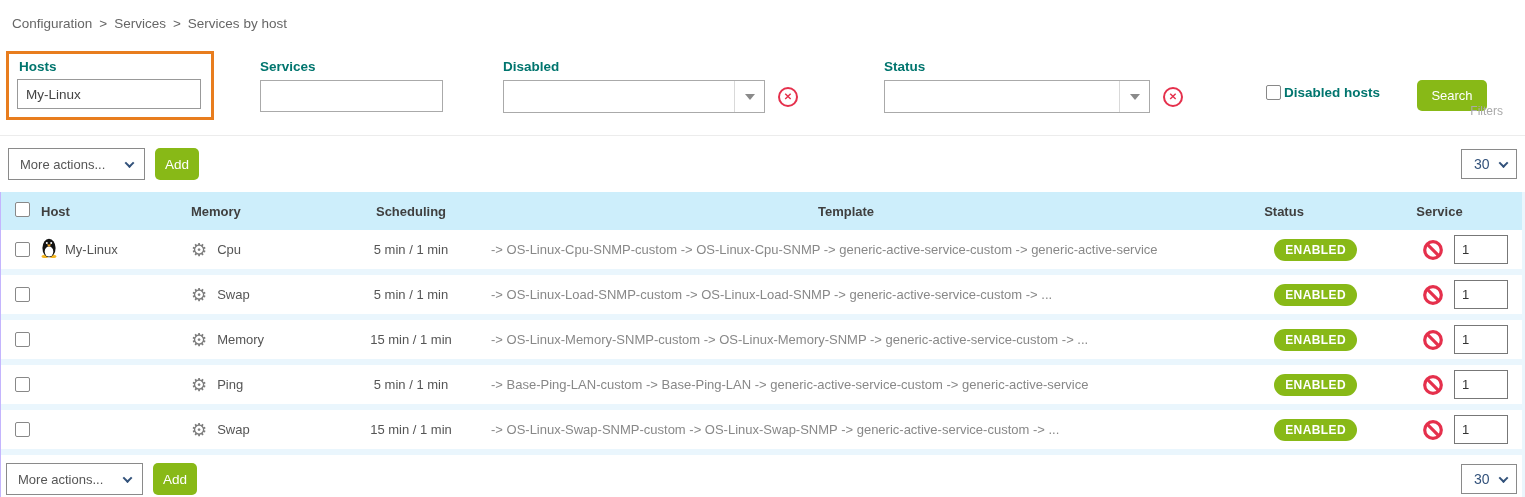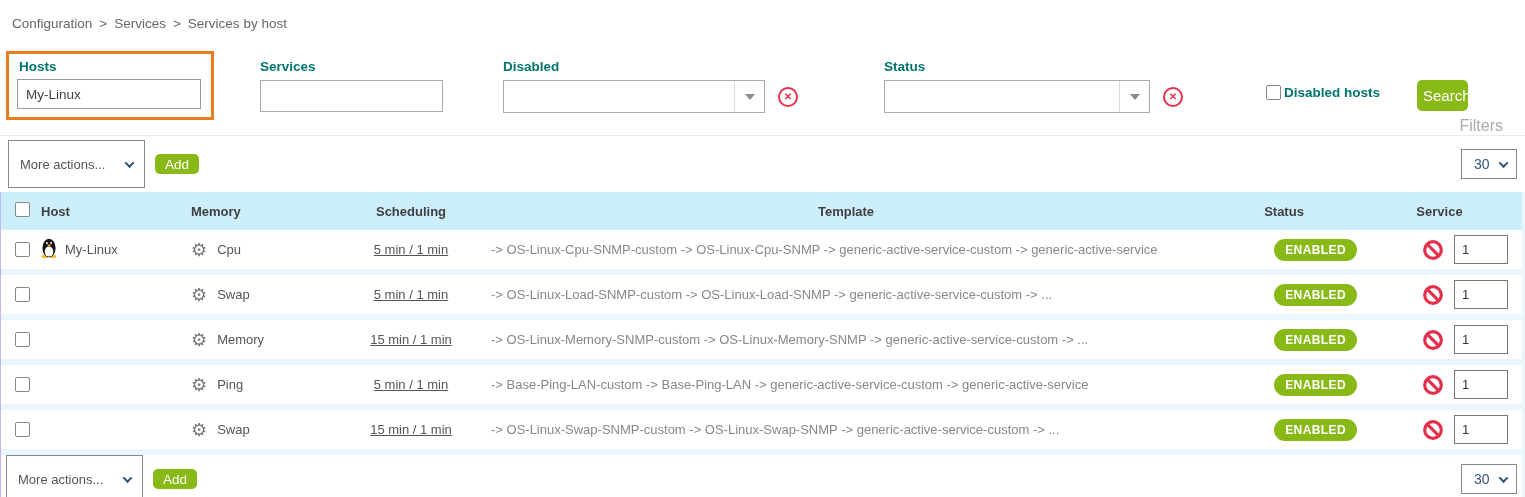--- a/index.html
+++ b/index.html
@@ -35,43 +35,43 @@
   .dropdown .dd-caret-zone { width:30px; border-left:1px solid #d9d9d9; display:flex; align-items:center; justify-content:center; }
   .caret-down { width:0; height:0; border-left:5px solid transparent; border-right:5px solid transparent; border-top:6px solid #8a8a8a; }
   .clear-icon { margin-left:13px; width:20px; height:20px; border-radius:50%; border:2px solid #e5304c; color:#e5304c;
     display:flex; align-items:center; justify-content:center; font-size:10px; font-weight:bold; cursor:pointer; background:#fff; }
 
   .disabled-group { position:absolute; left:1266px; top:48px; display:flex; align-items:flex-end; }
   .cb { appearance:none; -webkit-appearance:none; width:15px; height:15px; border:1px solid #888; border-radius:2px; background:#fff; margin:0; cursor:pointer; }
   .disabled-group .flabel { margin-left:3px; display:inline; }
 
   .btn-green { background:#88b917; color:#fff; border:none; border-radius:5px; font-family:inherit; cursor:pointer; }
-  .search-btn { position:absolute; left:1417px; top:43px; width:51px; height:31px; font-size:15px; }
-  .filters-caption { position:absolute; right:22px; bottom:0; color:#a9a9a9; font-size:16px; }
+  .search-btn { position:absolute; left:1417px; top:43px; width:70px; height:31px; font-size:13px; }
+  .filters-caption { position:absolute; right:22px; bottom:17px; color:#a9a9a9; font-size:12px; }
 
   
   .toolbar { height:56px; display:flex; align-items:center; padding:0 8px; background:#fff; }
   .spacer { flex:1; }
-  .fake-select { height:48px; border:1px solid #8a8a8a; background:#fff; display:flex; align-items:center; justify-content:space-between; padding:0 11px; cursor:pointer; }
+  .fake-select { height:32px; border:1px solid #8a8a8a; background:#fff; display:flex; align-items:center; justify-content:space-between; padding:0 11px; cursor:pointer; }
   .more-actions { width:137px; color:#555; }
   .chev { display:inline-block; width:7px; height:7px; border-right:2.5px solid #33527b; border-bottom:2.5px solid #33527b; transform:rotate(45deg) translate(-1px,-1px); }
-  .add-btn { margin-left:10px; width:44px; height:20px; font-size:13.5px; }
+  .add-btn { margin-left:10px; width:44px; height:32px; font-size:13.5px; }
   .size-select { width:56px; height:30px; color:#33527b; font-size:14px; padding:0 9px 0 12px; }
 
   
   .table-wrap { border-left:1px solid #c4b5fd; border-right:3px solid #eaf6fd; }
   .trow { display:grid; grid-template-columns:40px 150px 150px 140px 730px 146px 1fr; align-items:center; }
   .thead { height:38px; background:#cdeefb; color:#3f3f3f; font-weight:bold; }
   .cell-check { padding-left:14px; }
   .data-row { height:45px; background:#fff; border-bottom:6px solid #eaf6fd; }
   .data-row .cell { height:100%; display:flex; align-items:center; }
   .c-host { gap:8px; color:#555; }
   .c-service { gap:10px; color:#555; }
   .gear { color:#7d7d7d; font-size:18px; line-height:1; }
-  .c-sched { justify-content:center; color:#555;text-decoration:underline; }
+  .c-sched { justify-content:center; color:#555; }
   .c-template { padding-left:10px; color:#888;text-align:right; }
   .h-center { text-align:center; }
   .c-status { justify-content:flex-end; }
   .pill { background:#88b917; color:#fff; font-weight:bold; font-size:12px; letter-spacing:.4px; padding:4px 11px; border-radius:11px; }
   .c-options { justify-content:flex-end; padding-right:14px; gap:10px; }
   .opt-input { width:54px; height:29px; border:1px solid #777; padding:0 7px; font-family:inherit; font-size:13px; color:#333; }
   .no-icon { display:flex; cursor:pointer; }
 
   .table-footer { height:48px; display:flex; align-items:center; padding:0 5px; background:#fff; }
 </style>

